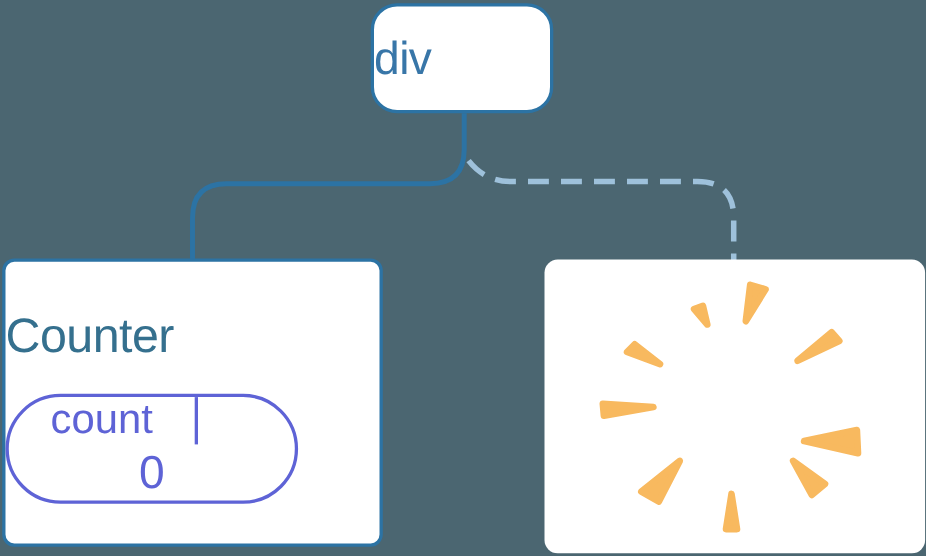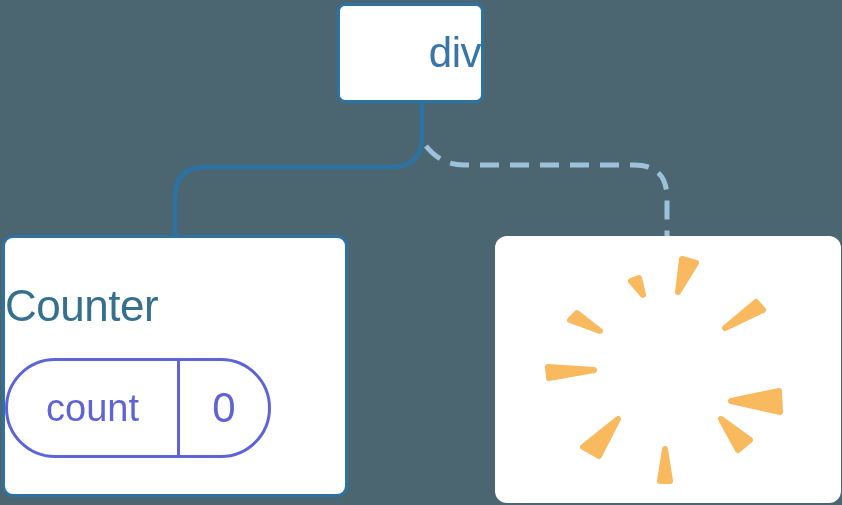--- a/index.html
+++ b/index.html
@@ -37,27 +37,27 @@
   }
   .connector-dashed {
     fill: none;
     stroke: var(--dash-blue);
     stroke-width: 5;
     stroke-dasharray: 19 11;
   }
   .node-div {
     position: absolute;
     left: 337px; top: 3px;
-    width: 147px; height: 100px;
+    width: 166px; height: 100px;
     background: var(--card-bg);
     border: 3px solid var(--line-blue);
-    border-radius: 8px;
+    border-radius: 24px;
     display: flex;
     align-items: center;
-    justify-content: flex-end;
+    justify-content: flex-start;
     z-index: 1;
   }
   .node-div .node-label {
     color: var(--node-text);
     font-size: 42px;
     font-weight: 500;
     letter-spacing: -0.5px;
   }
   .card-counter {
     position: absolute;
@@ -79,20 +79,21 @@
     color: var(--title-teal);
   }
   .state-pill {
     margin-top: 30px;
     width: 266px; height: 100px;
     border: 3px solid var(--state-purple);
     border-radius: 50px;
     display: flex;
     align-items: stretch;
     overflow: hidden;
+    flex-direction: column;
   }
   .state-pill .state-name {
     width: 172px;
     border-right: 3px solid var(--state-purple);
     display: flex;
     align-items: center;
     justify-content: center;
     color: var(--state-purple);
     font-size: 38px;
     font-weight: 500;

